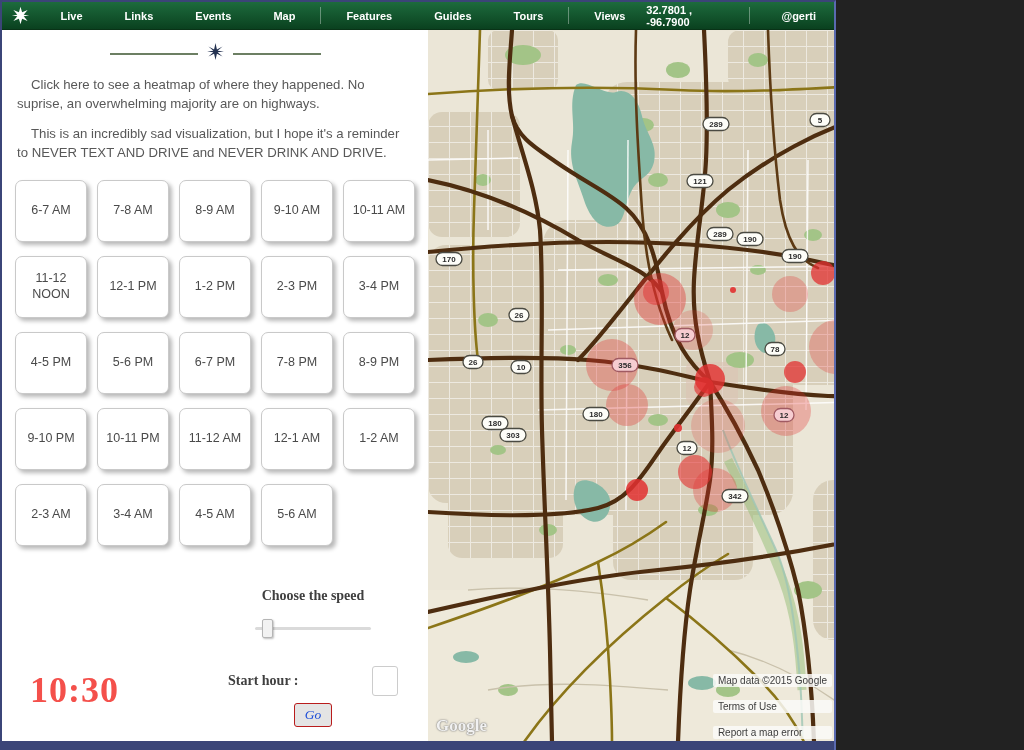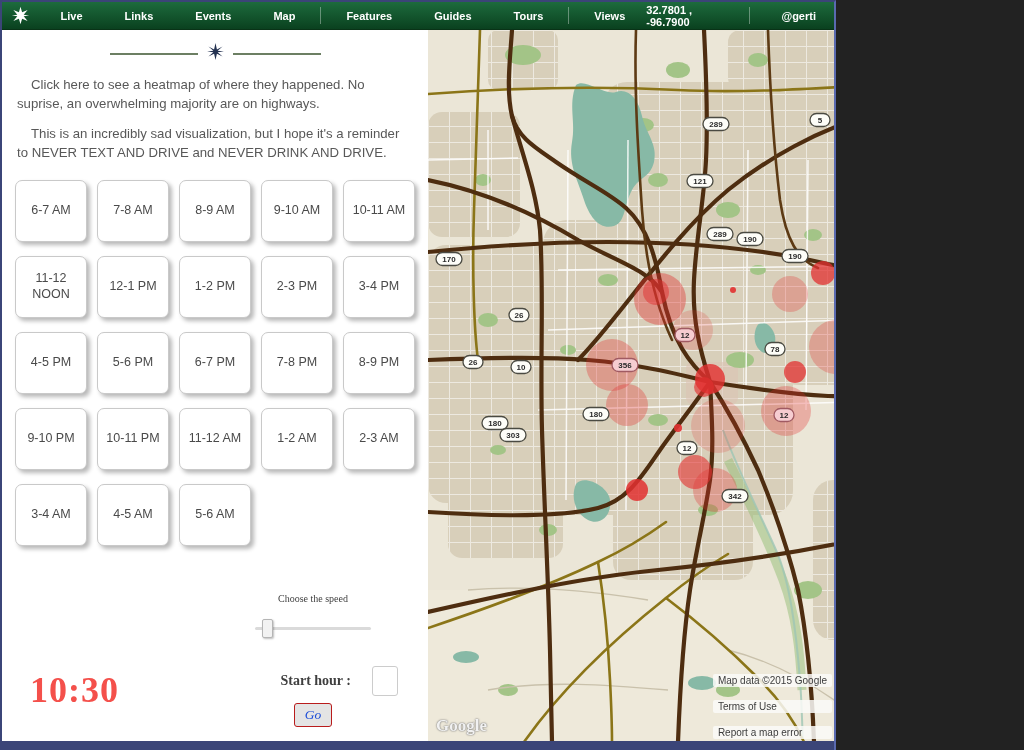--- a/index.html
+++ b/index.html
@@ -23,28 +23,28 @@
   .ornament{margin-top:13px;display:flex;align-items:center;justify-content:center;gap:9px;}
   .ornament .line{width:88px;height:2px;background:#6c7f63;}
   aside p{margin:11px 15px;color:#585858;font-size:13.2px;line-height:1.45;text-indent:14px;}
   .inline-link{color:#585858;cursor:pointer;}
   .time-grid{display:grid;grid-template-columns:repeat(5,1fr);gap:14px 10px;padding:0 13px;margin-top:17px;}
   .time-btn{background:#fff;border:1px solid #c9c9c9;border-radius:7px;height:62px;
             box-shadow:3px 3px 4px rgba(0,0,0,.28);color:#4a4a4a;font-size:12.5px;
             font-family:"Liberation Sans",sans-serif;cursor:pointer;line-height:1.25;padding:2px;}
   .controls{position:absolute;right:30px;bottom:14px;width:170px;text-align:center;
             font-family:"Liberation Serif",serif;color:#3f3f3f;}
-  .speed-label{font-weight:normal;font-size:10px;margin-bottom:12px;}
+  .speed-label{font-weight:bold;font-size:14px;margin-bottom:12px;}
   input[type=range]{-webkit-appearance:none;appearance:none;width:116px;height:20px;background:transparent;}
   input[type=range]::-webkit-slider-runnable-track{height:3px;background:#dadada;border-radius:2px;}
   input[type=range]::-webkit-slider-thumb{-webkit-appearance:none;width:11px;height:19px;background:#f2f2f2;
       border:1px solid #b5b5b5;border-radius:2px;margin-top:-8px;box-shadow:1px 1px 2px rgba(0,0,0,.25);}
   input[type=range]::-moz-range-track{height:3px;background:#dadada;}
   input[type=range]::-moz-range-thumb{width:10px;height:18px;background:#f2f2f2;border:1px solid #b5b5b5;border-radius:2px;}
-  .start-row{margin-top:24px;font-weight:bold;font-size:14px;display:flex;align-items:center;justify-content:flex-end;gap:21px;}
+  .start-row{margin-top:24px;font-weight:bold;font-size:14px;display:flex;align-items:center;justify-content:space-between;gap:5px;}
   .start-row input{width:20px;height:26px;border:1px solid #ccc;border-radius:3px;font-size:12px;text-align:center;}
   .go-btn{margin-top:7px;background:#e4e4e4;border:1px solid #b91c1c;border-radius:3px;color:#1d4ed8;
           font-size:13.5px;padding:3px 10px;font-family:"Liberation Serif",serif;cursor:pointer;font-style:italic;}
   .clock{position:absolute;left:28px;bottom:30px;font-family:"Liberation Serif",serif;
          font-weight:bold;font-size:36px;letter-spacing:1px;color:#f4504b;}
   
   .map{flex:1;position:relative;background:#ebe6d7;overflow:hidden;}
   .map svg{position:absolute;inset:0;}
   .google-logo{position:absolute;left:8px;bottom:5px;font-family:"Liberation Serif",serif;
        font-size:17px;font-weight:bold;color:rgba(255,255,255,.9);
@@ -111,20 +111,21 @@
           <button class="time-btn">2-3 PM</button>
           <button class="time-btn">3-4 PM</button>
           <button class="time-btn">4-5 PM</button>
           <button class="time-btn">5-6 PM</button>
           <button class="time-btn">6-7 PM</button>
           <button class="time-btn">7-8 PM</button>
           <button class="time-btn">8-9 PM</button>
           <button class="time-btn">9-10 PM</button>
           <button class="time-btn">10-11 PM</button>
           <button class="time-btn">11-12 AM</button>
+          <button class="time-btn">12-1 AM</button>
           <button class="time-btn">1-2 AM</button>
           <button class="time-btn">2-3 AM</button>
           <button class="time-btn">3-4 AM</button>
           <button class="time-btn">4-5 AM</button>
           <button class="time-btn">5-6 AM</button>
         </div>
 
       <div class="controls">
         <div class="speed-label">Choose the speed</div>
         <input type="range" min="0" max="100" id="speed-slider" value="7" style="">

